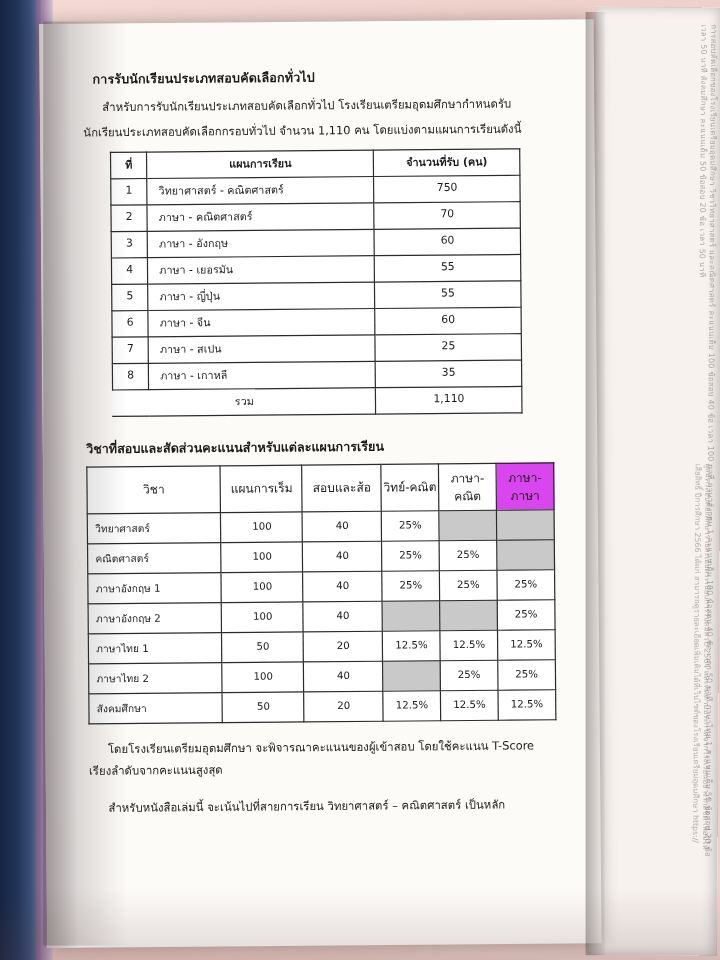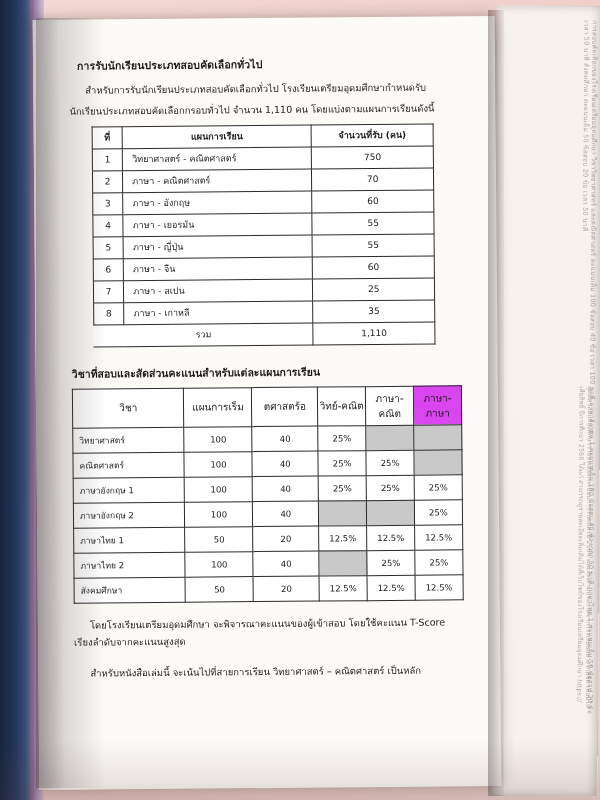--- a/index.html
+++ b/index.html
@@ -307,21 +307,21 @@
         </tbody>
       </table>
 
       <div class="heading2">วิชาที่สอบและสัดส่วนคะแนนสำหรับแต่ละแผนการเรียน</div>
 
       <table class="t2">
         <thead>
           <tr>
             <th class="subj">วิชา</th>
             <th class="c-full">แผนการเร็ม</th>
-            <th class="c-count">ตศาสตร้อ</th>
+            <th class="c-count">สอบและส้อ</th>
             <th class="c-sm">วิทย์-คณิต</th>
             <th class="c-sm">ภาษา-คณิต</th>
             <th class="c-sm shade-h">ภาษา-ภาษา</th>
           </tr>
         </thead>
         <tbody>
           <tr>
             <td class="subj">วิทยาศาสตร์</td>
             <td>100</td>
             <td>40</td>

